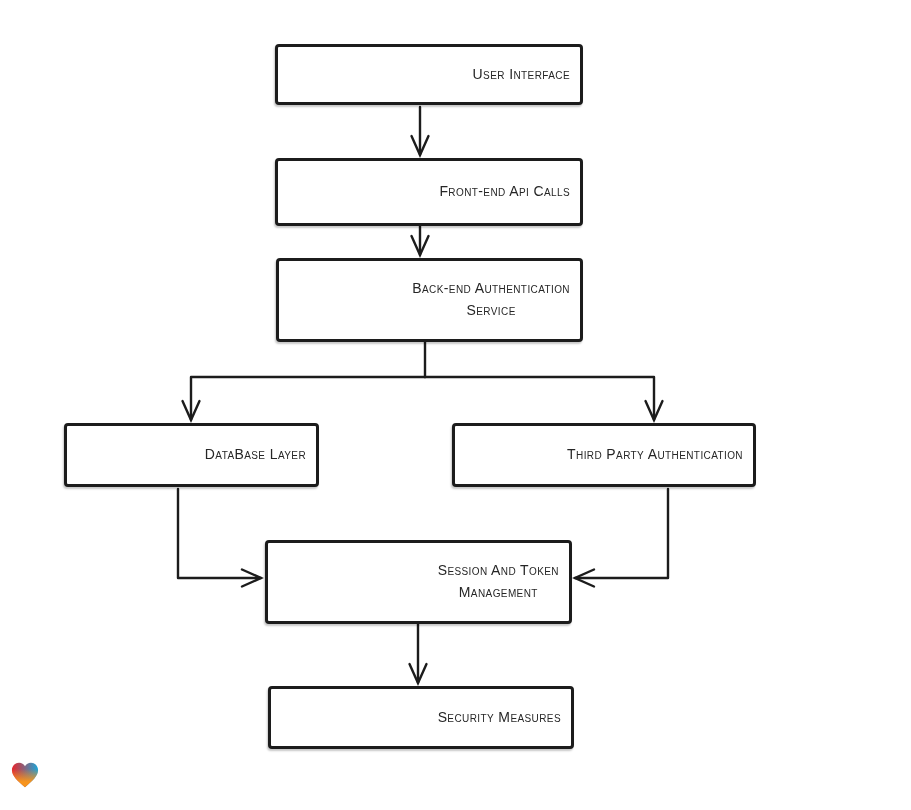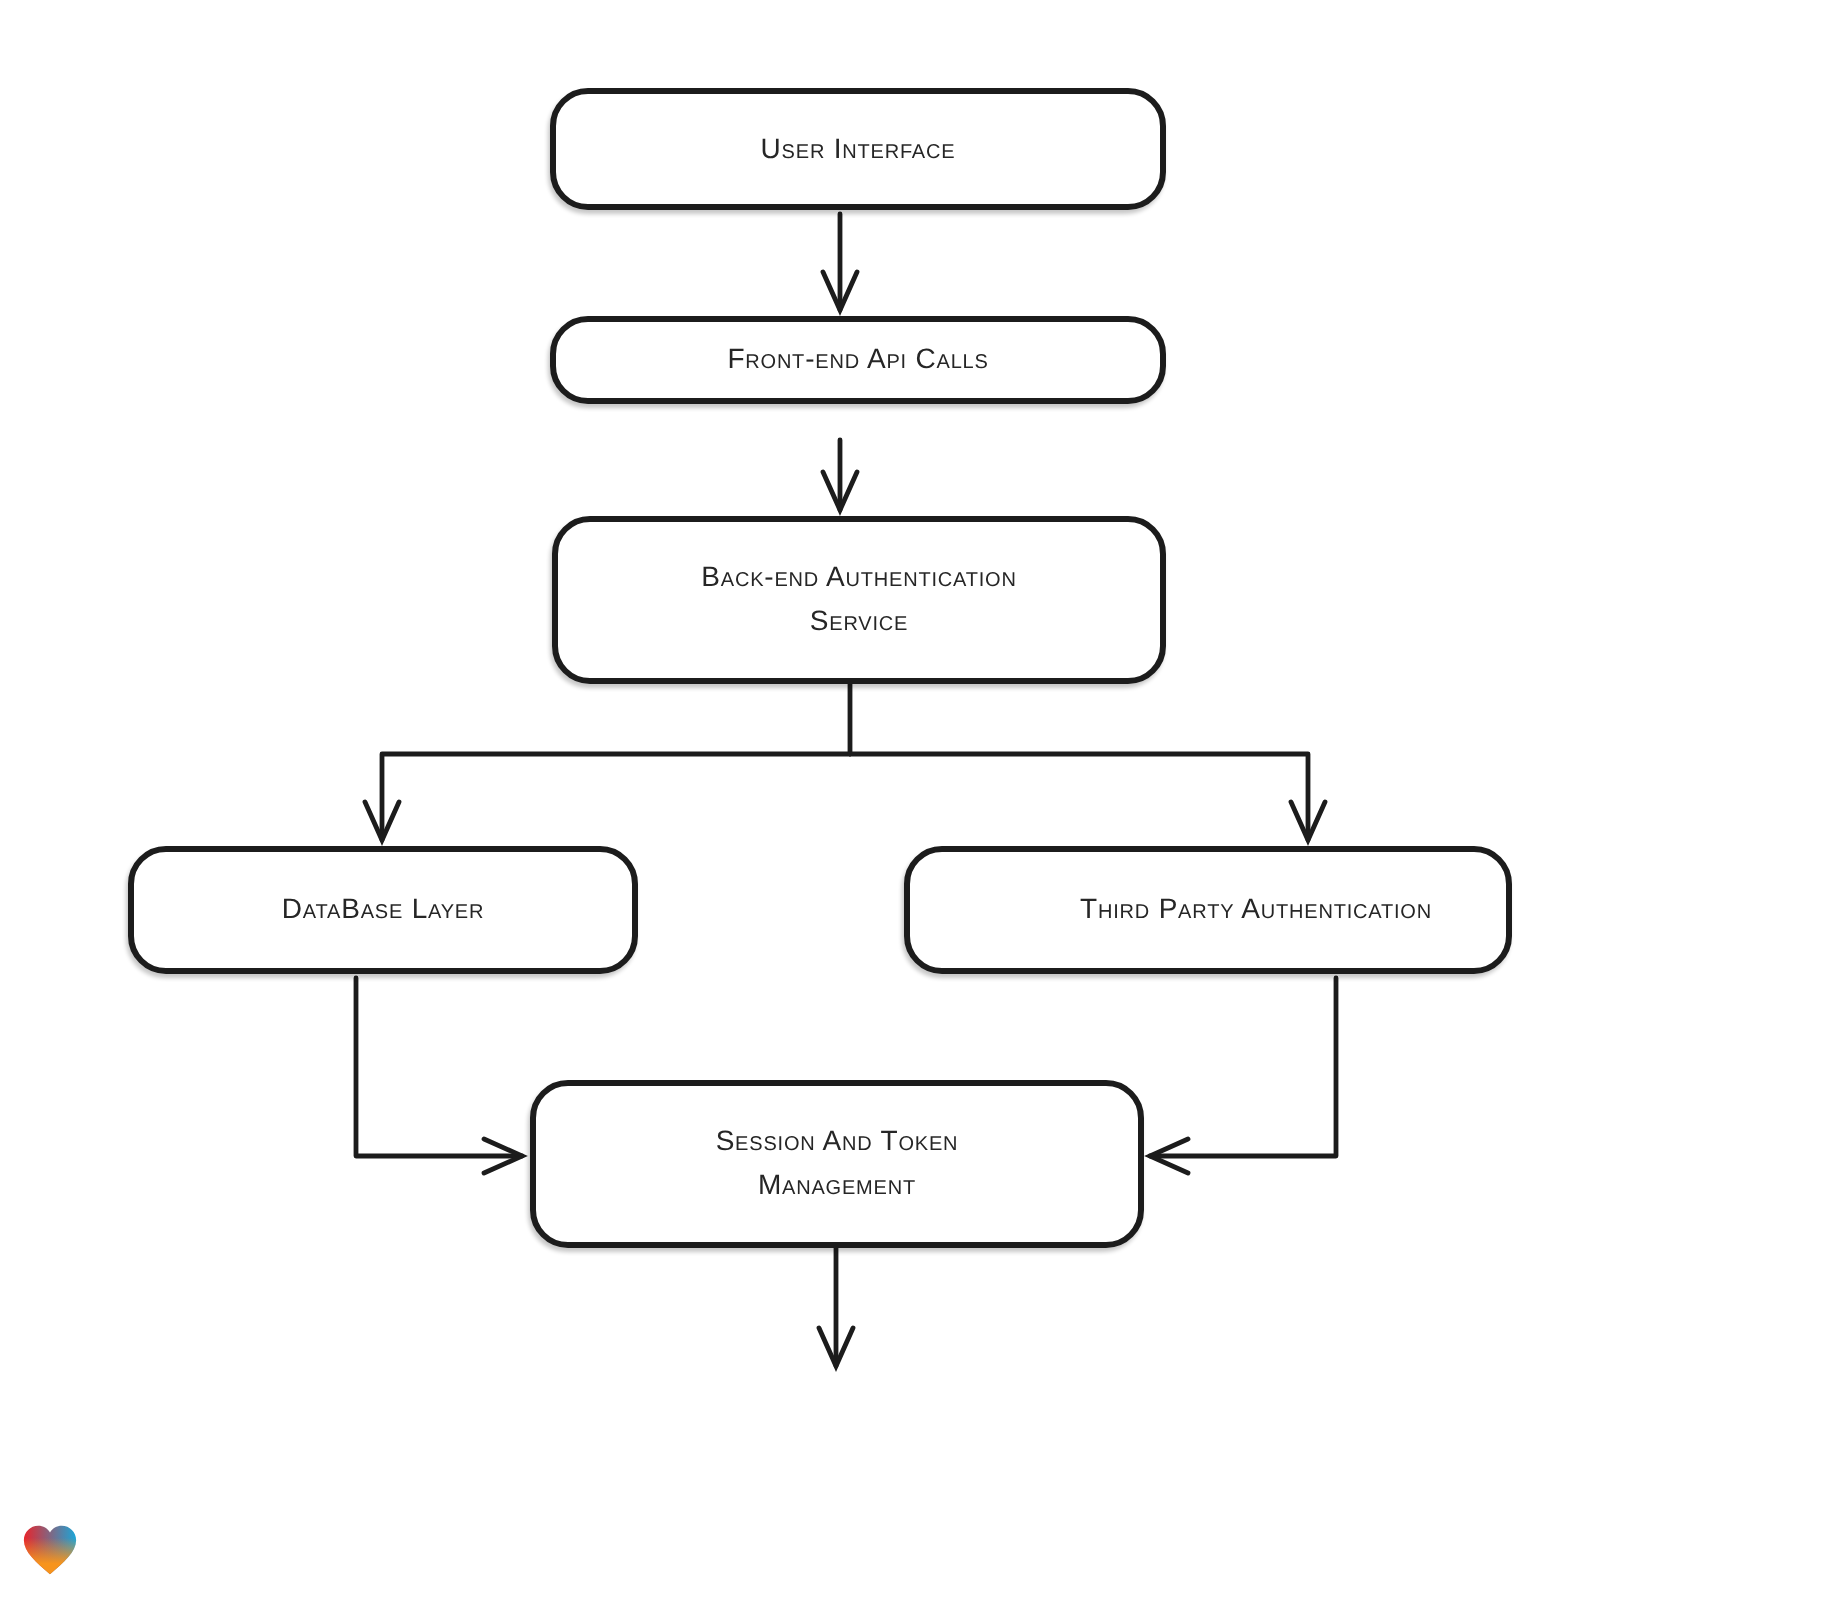--- a/index.html
+++ b/index.html
@@ -35,25 +35,25 @@
     fill: none;
     stroke: var(--line, #1c1c1c);
     stroke-width: 2.4;
     stroke-linecap: round;
   }
   .node {
     position: absolute;
     box-sizing: border-box;
     background: var(--node-fill, #ffffff);
     border: 3px solid var(--node-border, #1c1c1c);
-    border-radius: 19px;
+    border-radius: 4px;
     box-shadow: -1px 2px 2px rgba(0,0,0,0.22);
     display: flex;
     align-items: center;
-    justify-content: center;
+    justify-content: flex-end;
     text-align: center;
   }
   .node .label {
     font-size: 14px;
     font-variant: small-caps;
     letter-spacing: 0.4px;
     line-height: 1.55;
     color: var(--text, #262626);
     white-space: pre-line;
     padding: 2px 10px;
@@ -87,21 +87,21 @@
     <path class="edge" marker-end="url(#ah)" d="M425 377 L654 377 L654 420"></path>
     <path class="edge" marker-end="url(#ah)" d="M178 489 L178 578 L261 578"></path>
     <path class="edge" marker-end="url(#ah)" d="M668 489 L668 578 L575 578"></path>
     <path class="edge" marker-end="url(#ah)" d="M418 606 L418 683"></path>
   </svg>
 
   <div class="node" style="left:275px; top:44px; width:308px; height:61px;">
     <span class="label">User Interface</span>
   </div>
 
-  <div class="node" style="left:275px; top:158px; width:308px; height:44px;">
+  <div class="node" style="left:275px; top:158px; width:308px; height:68px;">
     <span class="label">Front-end Api Calls</span>
   </div>
 
   <div class="node" style="left:276px; top:258px; width:307px; height:84px;">
     <span class="label">Back-end Authentication
 Service</span>
   </div>
 
   <div class="node" style="left:64px; top:423px; width:255px; height:64px;">
     <span class="label">DataBase Layer</span>
@@ -109,20 +109,23 @@
 
   <div class="node" style="left:452px; top:423px; width:304px; height:64px;padding-left:48px;">
     <span class="label">Third Party Authentication</span>
   </div>
 
   <div class="node" style="left:265px; top:540px; width:307px; height:84px;">
     <span class="label">Session And Token
 Management</span>
   </div>
 
+  <div class="node" style="left:268px; top:686px; width:306px; height:63px;">
+    <span class="label">Security Measures</span>
+  </div>
 
   <div class="brand">
     <svg viewBox="0 0 32 30" xmlns="http://www.w3.org/2000/svg">
       <defs>
         <linearGradient id="heartLR" x1="0" y1="0" x2="1" y2="0">
           <stop offset="0" stop-color="#e8252b"></stop>
           <stop offset="1" stop-color="#1ba6d8"></stop>
         </linearGradient>
         <linearGradient id="heartO" x1="0" y1="0" x2="0" y2="1">
           <stop offset="0.25" stop-opacity="0" stop-color="#f7941d"></stop>

